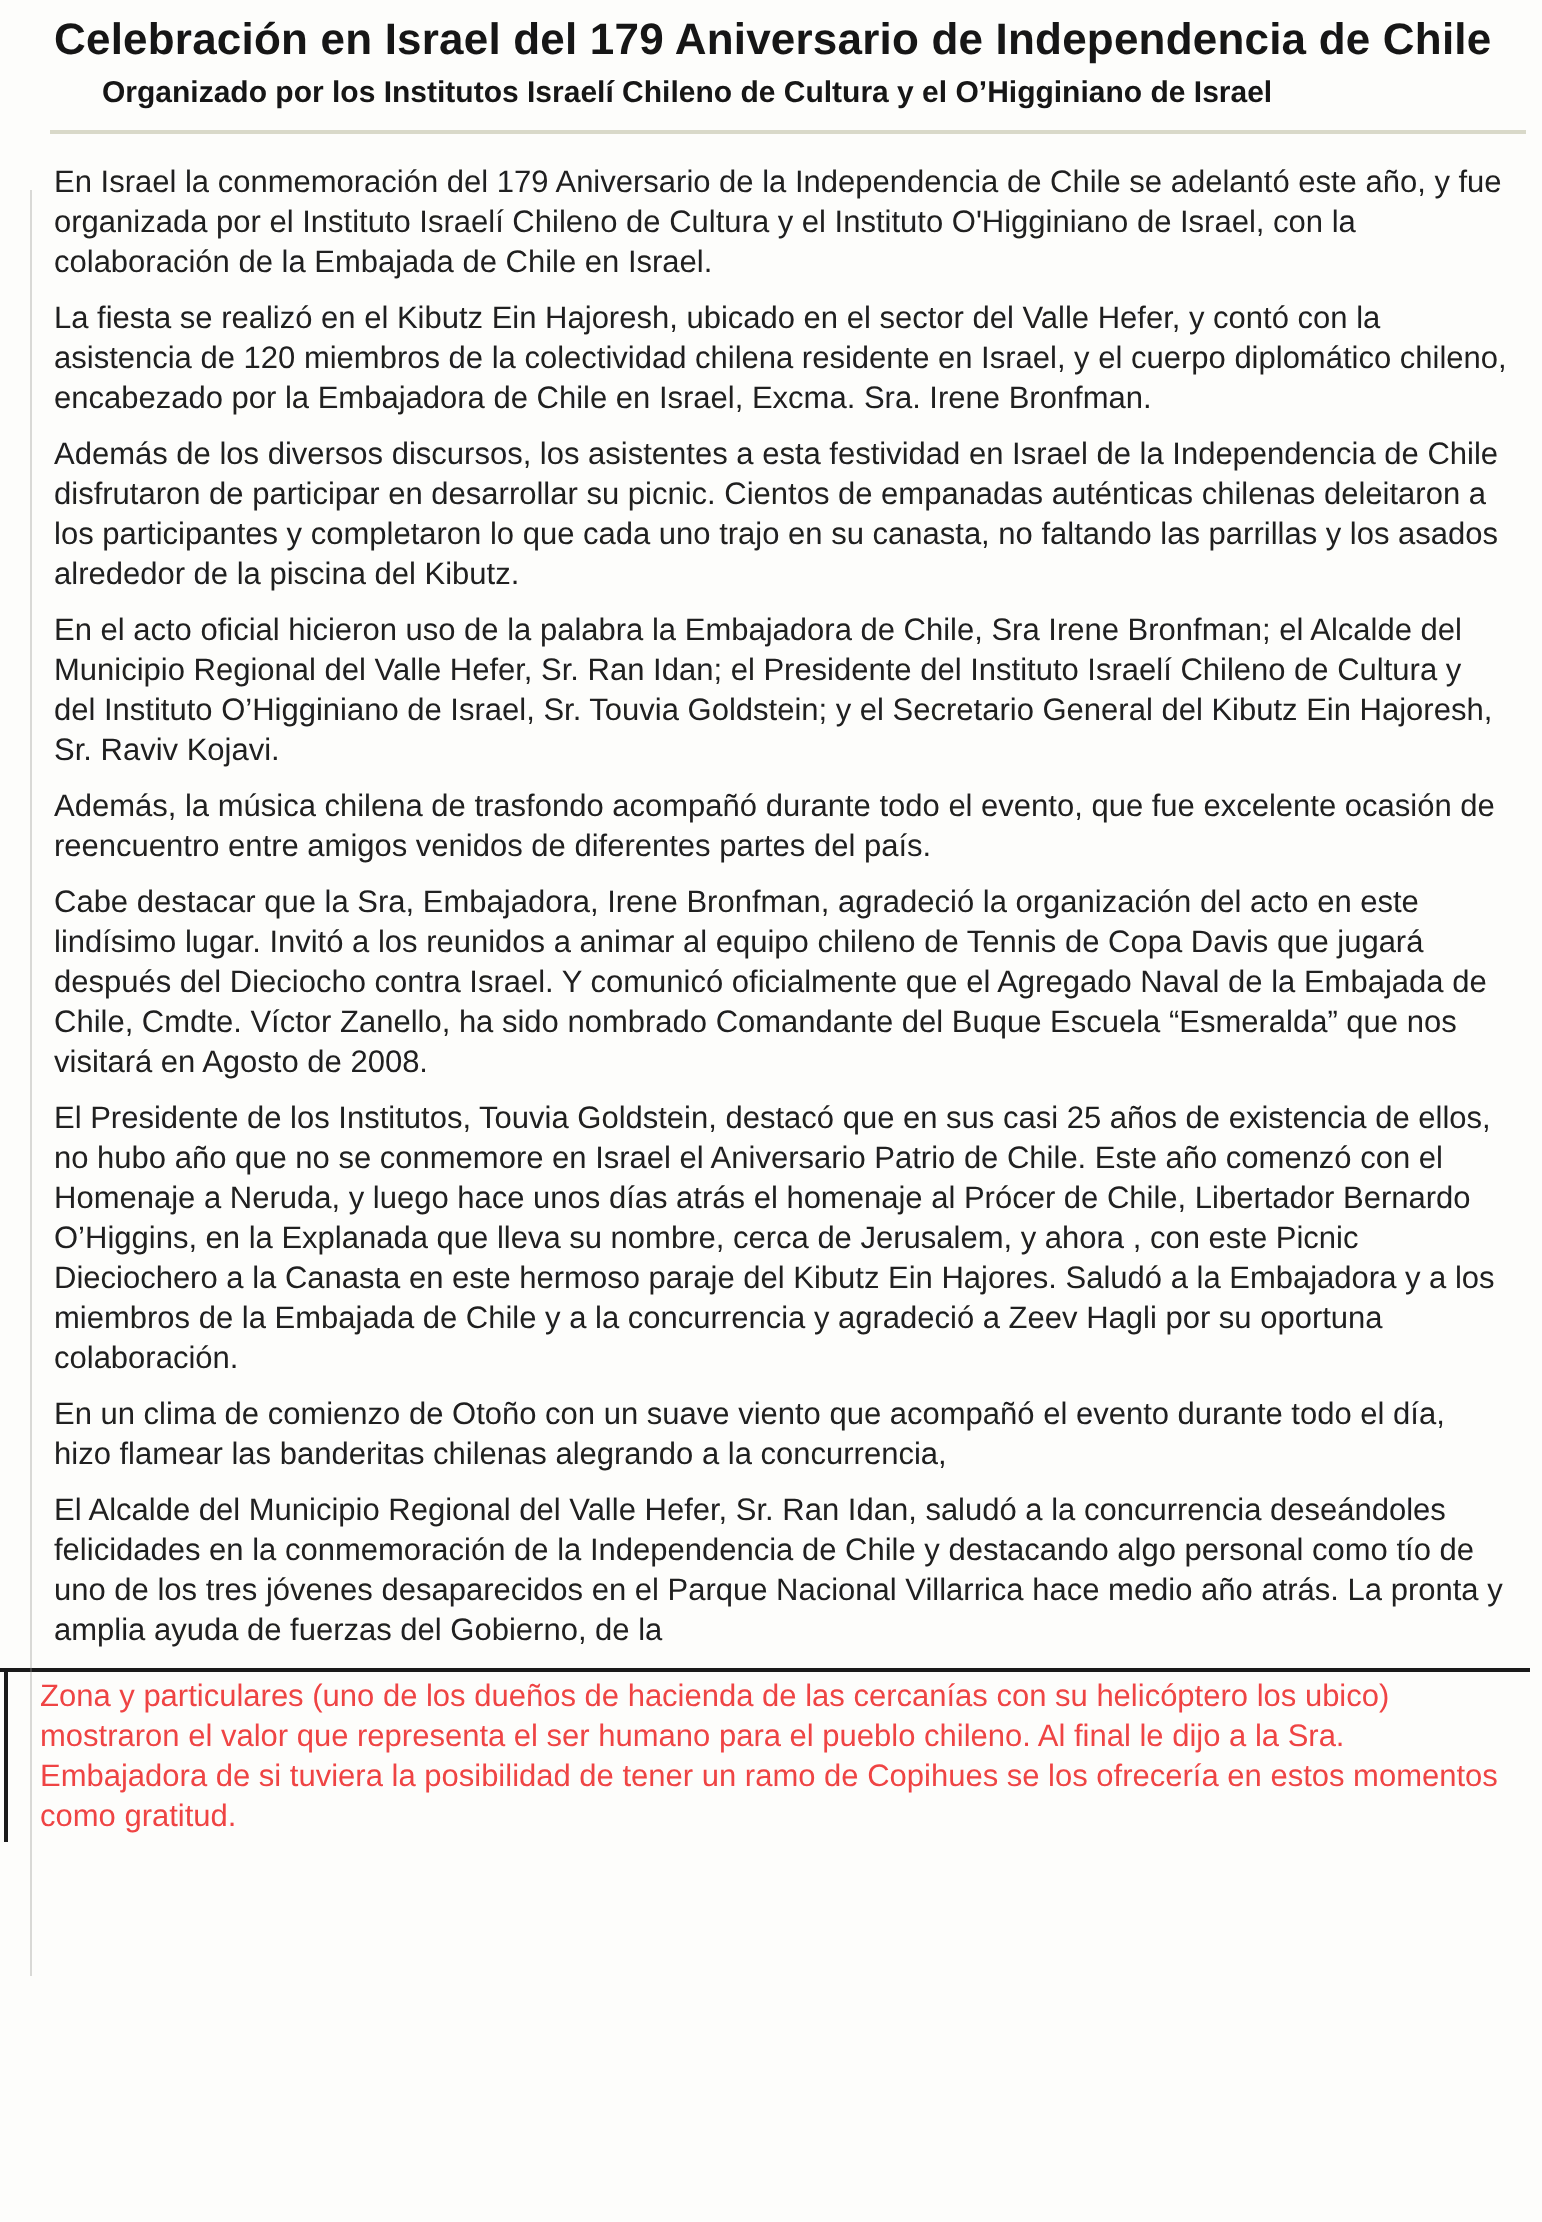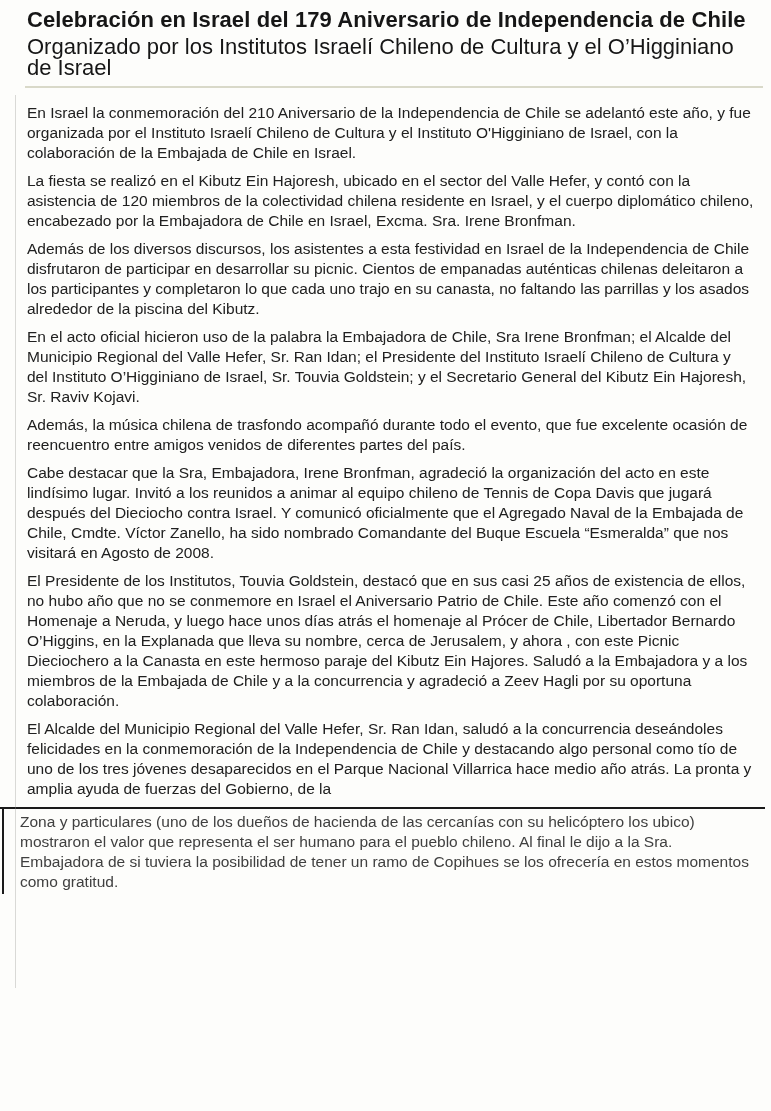--- a/index.html
+++ b/index.html
@@ -16,25 +16,26 @@
   }
   .header { padding: 6px 10px 0 27px; }
   .title {
     font-size: 22px;
     font-weight: bold;
     line-height: 27px;
     letter-spacing: 0.1px;
     color: #161616;
   }
   .subtitle {
-    font-size: 22px;
-    font-weight: normal;
+    font-size: 15px;
+    font-weight: bold;
     line-height: 21px;
     margin-top: 3px;
     color: #161616;
+    margin-left: 24px;
   }
   .header-rule {
     height: 0;
     border-top: 2px solid #d9d9c9;
     margin: 8px 8px 0 25px;
   }
   
   .scan-line {
     position: absolute;
     left: 15px;
@@ -58,21 +59,21 @@
     margin: 2px 6px 0 0;
   }
   .boxed-region {
     border-left: 2px solid #1a1a1a;
     margin-left: 2px;
     padding: 3px 14px 2px 16px;
   }
   .boxed-region p {
     font-size: 15.5px;
     line-height: 20px;
-    color: #404040;
+    color: #ef4444;
   }
   .source-line {
     font-size: 15.5px;
     line-height: 20px;
     color: #202020;
     padding: 10px 16px 0 29px;
   }
 </style>
 </head>
 <body>
@@ -82,27 +83,28 @@
   <div class="header">
     <h1 class="title">Celebración en Israel del 179 Aniversario de Independencia de Chile</h1>
     <h2 class="subtitle">Organizado por los Institutos Israelí Chileno de Cultura y el O’Higginiano de Israel</h2>
   </div>
 
   <div class="header-rule"></div>
 
   <div class="scan-line"></div>
 
   <div class="article-body">
-      <p>En Israel la conmemoración del 210 Aniversario de la Independencia de Chile se adelantó este año, y fue organizada por el Instituto Israelí Chileno de Cultura y el Instituto O'Higginiano de Israel, con la colaboración de la Embajada de Chile en Israel.</p>
+      <p>En Israel la conmemoración del 179 Aniversario de la Independencia de Chile se adelantó este año, y fue organizada por el Instituto Israelí Chileno de Cultura y el Instituto O'Higginiano de Israel, con la colaboración de la Embajada de Chile en Israel.</p>
       <p>La fiesta se realizó en el Kibutz Ein Hajoresh, ubicado en el sector del Valle Hefer, y contó con la asistencia de 120 miembros de la colectividad chilena residente en Israel, y el cuerpo diplomático chileno, encabezado por la Embajadora de Chile en Israel, Excma. Sra. Irene Bronfman.</p>
       <p>Además de los diversos discursos, los asistentes a esta festividad en Israel de la Independencia de Chile disfrutaron de participar en desarrollar su picnic. Cientos de empanadas auténticas chilenas deleitaron a los participantes y completaron lo que cada uno trajo en su canasta, no faltando las parrillas y los asados alrededor de la piscina del Kibutz.</p>
       <p>En el acto oficial hicieron uso de la palabra la Embajadora de Chile, Sra Irene Bronfman; el Alcalde del Municipio Regional del Valle Hefer, Sr. Ran Idan; el Presidente del Instituto Israelí Chileno de Cultura y del Instituto O’Higginiano de Israel, Sr. Touvia Goldstein; y el Secretario General del Kibutz Ein Hajoresh, Sr. Raviv Kojavi.</p>
       <p>Además, la música chilena de trasfondo acompañó durante todo el evento, que fue excelente ocasión de reencuentro entre amigos venidos de diferentes partes del país.</p>
       <p>Cabe destacar que la Sra, Embajadora, Irene Bronfman, agradeció la organización del acto en este lindísimo lugar. Invitó a los reunidos a animar al equipo chileno de Tennis de Copa Davis que jugará después del Dieciocho contra Israel. Y comunicó oficialmente que el Agregado Naval de la Embajada de Chile, Cmdte. Víctor Zanello, ha sido nombrado Comandante del Buque Escuela “Esmeralda” que nos visitará en Agosto de 2008.</p>
       <p>El Presidente de los Institutos, Touvia Goldstein, destacó que en sus casi 25 años de existencia de ellos, no hubo año que no se conmemore en Israel el Aniversario Patrio de Chile. Este año comenzó con el Homenaje a Neruda, y luego hace unos días atrás el homenaje al Prócer de Chile, Libertador Bernardo O’Higgins, en la Explanada que lleva su nombre, cerca de Jerusalem, y ahora , con este Picnic Dieciochero a la Canasta en este hermoso paraje del Kibutz Ein Hajores. Saludó a la Embajadora y a los miembros de la Embajada de Chile y a la concurrencia y agradeció a Zeev Hagli por su oportuna colaboración.</p>
+      <p>En un clima de comienzo de Otoño con un suave viento que acompañó el evento durante todo el día, hizo flamear las banderitas chilenas alegrando a la concurrencia,</p>
       <p>El Alcalde del Municipio Regional del Valle Hefer, Sr. Ran Idan, saludó a la concurrencia deseándoles felicidades en la conmemoración de la Independencia de Chile y destacando algo personal como tío de uno de los tres jóvenes desaparecidos en el Parque Nacional Villarrica hace medio año atrás. La pronta y amplia ayuda de fuerzas del Gobierno, de la</p>
     </div>
 
   <div class="page-break-divider"></div>
 
   <div class="boxed-region">
     <p>Zona y particulares (uno de los dueños de hacienda de las cercanías con su helicóptero los ubico) mostraron el valor que representa el ser humano para el pueblo chileno. Al final le dijo a la Sra. Embajadora de si tuviera la posibilidad de tener un ramo de Copihues se los ofrecería en estos momentos como gratitud.</p>
   </div>
 
 

